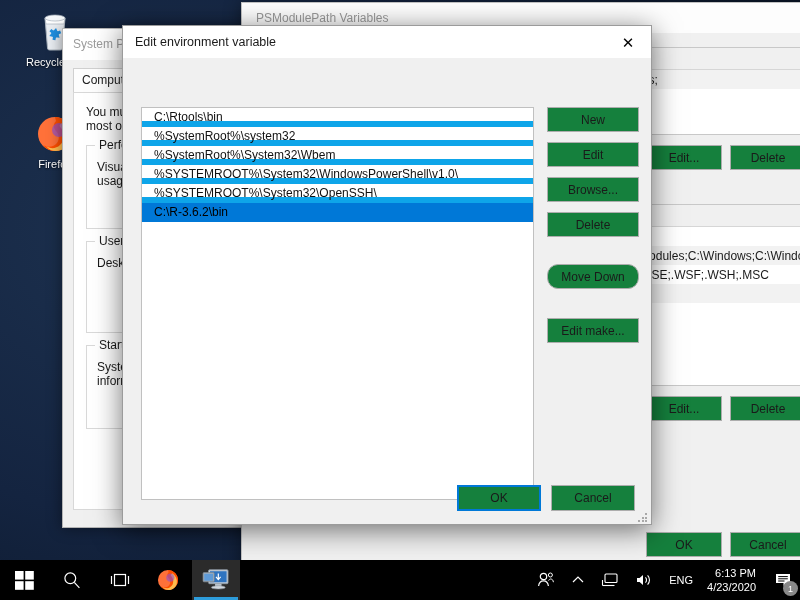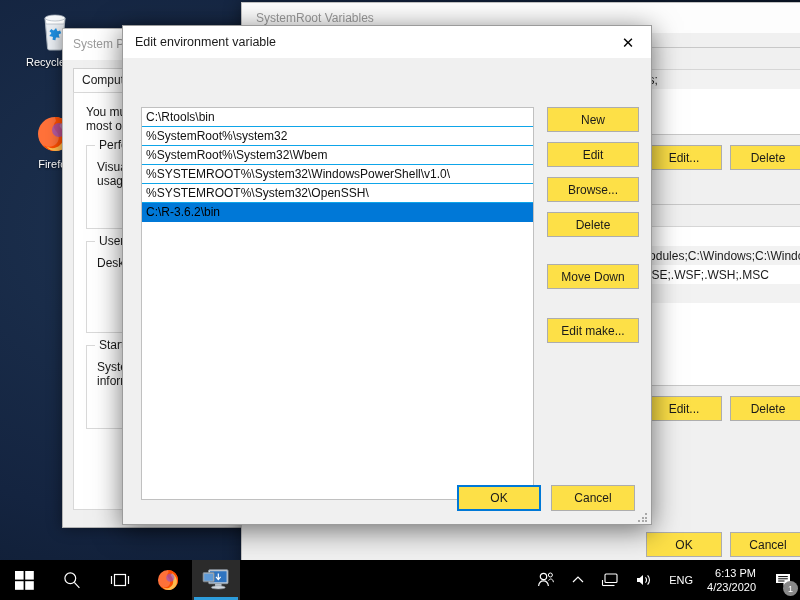--- a/index.html
+++ b/index.html
@@ -111,21 +111,21 @@
     height: 22px; align-items: center;
   }
   .ev-table .hdr span { padding-left: 6px; color: #2a2a2a; }
   .ev-row { display: flex; height: 19px; align-items: center; }
   .ev-row.alt { background: #f2f2f2; }
   .ev-row span { padding-left: 6px; white-space: nowrap; overflow: hidden; color: #1a1a1a; }
   .ev-btnrow { display: flex; justify-content: flex-end; gap: 8px; margin-top: 8px; }
 
   
   .wbtn {
-    background: #fde047;
+    background: #15803d;
     border: 1px solid #adadad;
     font-family: "Liberation Sans", sans-serif;
     font-size: 12px;
     color: #1a1a1a;
     height: 25px;
     min-width: 76px;
     padding: 0 0;
     cursor: default;
   }
 
@@ -164,39 +164,39 @@
     left: 18px; top: 49px;
     width: 393px; height: 393px;
     background: #fff;
     border: 1px solid #c0c0c0;
     overflow: hidden;
   }
   .pathlist .pitem {
     height: 19px;
     line-height: 19px;
     font-size: 12px;
-    padding-left: 4px;
+    padding-left: 12px;
     color: #111;
     white-space: nowrap;
-    border-bottom: 1px solid #0ea5e9;
+    border-bottom: 6px solid #0ea5e9;
     cursor: default;
   }
   .pathlist .pitem.selected {
     background: #0078d7;
     color: #000000;
     border-bottom-color: #0078d7;
   }
   .sidebtns {
     position: absolute;
     left: 424px; top: 49px;
     width: 92px;
   }
   .sidebtns .wbtn { display: block; width: 92px; margin-bottom: 10px; }
   .sidebtns .gap1 { margin-bottom: 27px; }
-  .sidebtns .gap2 { margin-bottom: 29px; }
+  .sidebtns .gap2 { margin-bottom: 29px; border-radius: 11px; }
 
   .dlg-footer {
     position: absolute;
     right: 16px; bottom: 14px;
     display: flex; gap: 10px;
   }
   .dlg-footer .wbtn { min-width: 84px; height: 26px; }
   .wbtn.default {
     border: 2px solid #0078d7;
   }
@@ -314,21 +314,21 @@
         <div class="groupbox gb-start">
           <span class="legend">Startup and Recovery</span>
           <p class="desc">System startup, system failure, and debugging information</p>
         </div>
       </div>
     </div>
   </div>
 
   <div id="envvars">
     <div class="titlebar">
-      <span>SystemRoot Variables</span>
+      <span>PSModulePath Variables</span>
     </div>
     <div class="ev-body">
 
       <div style="height:14px;"></div>
       <div class="ev-table" style="height:88px;">
         <div class="hdr">
           <span style="width:170px;">Variable</span>
           <span style="flex:1;">Value</span>
         </div>
         <div class="ev-row alt">

